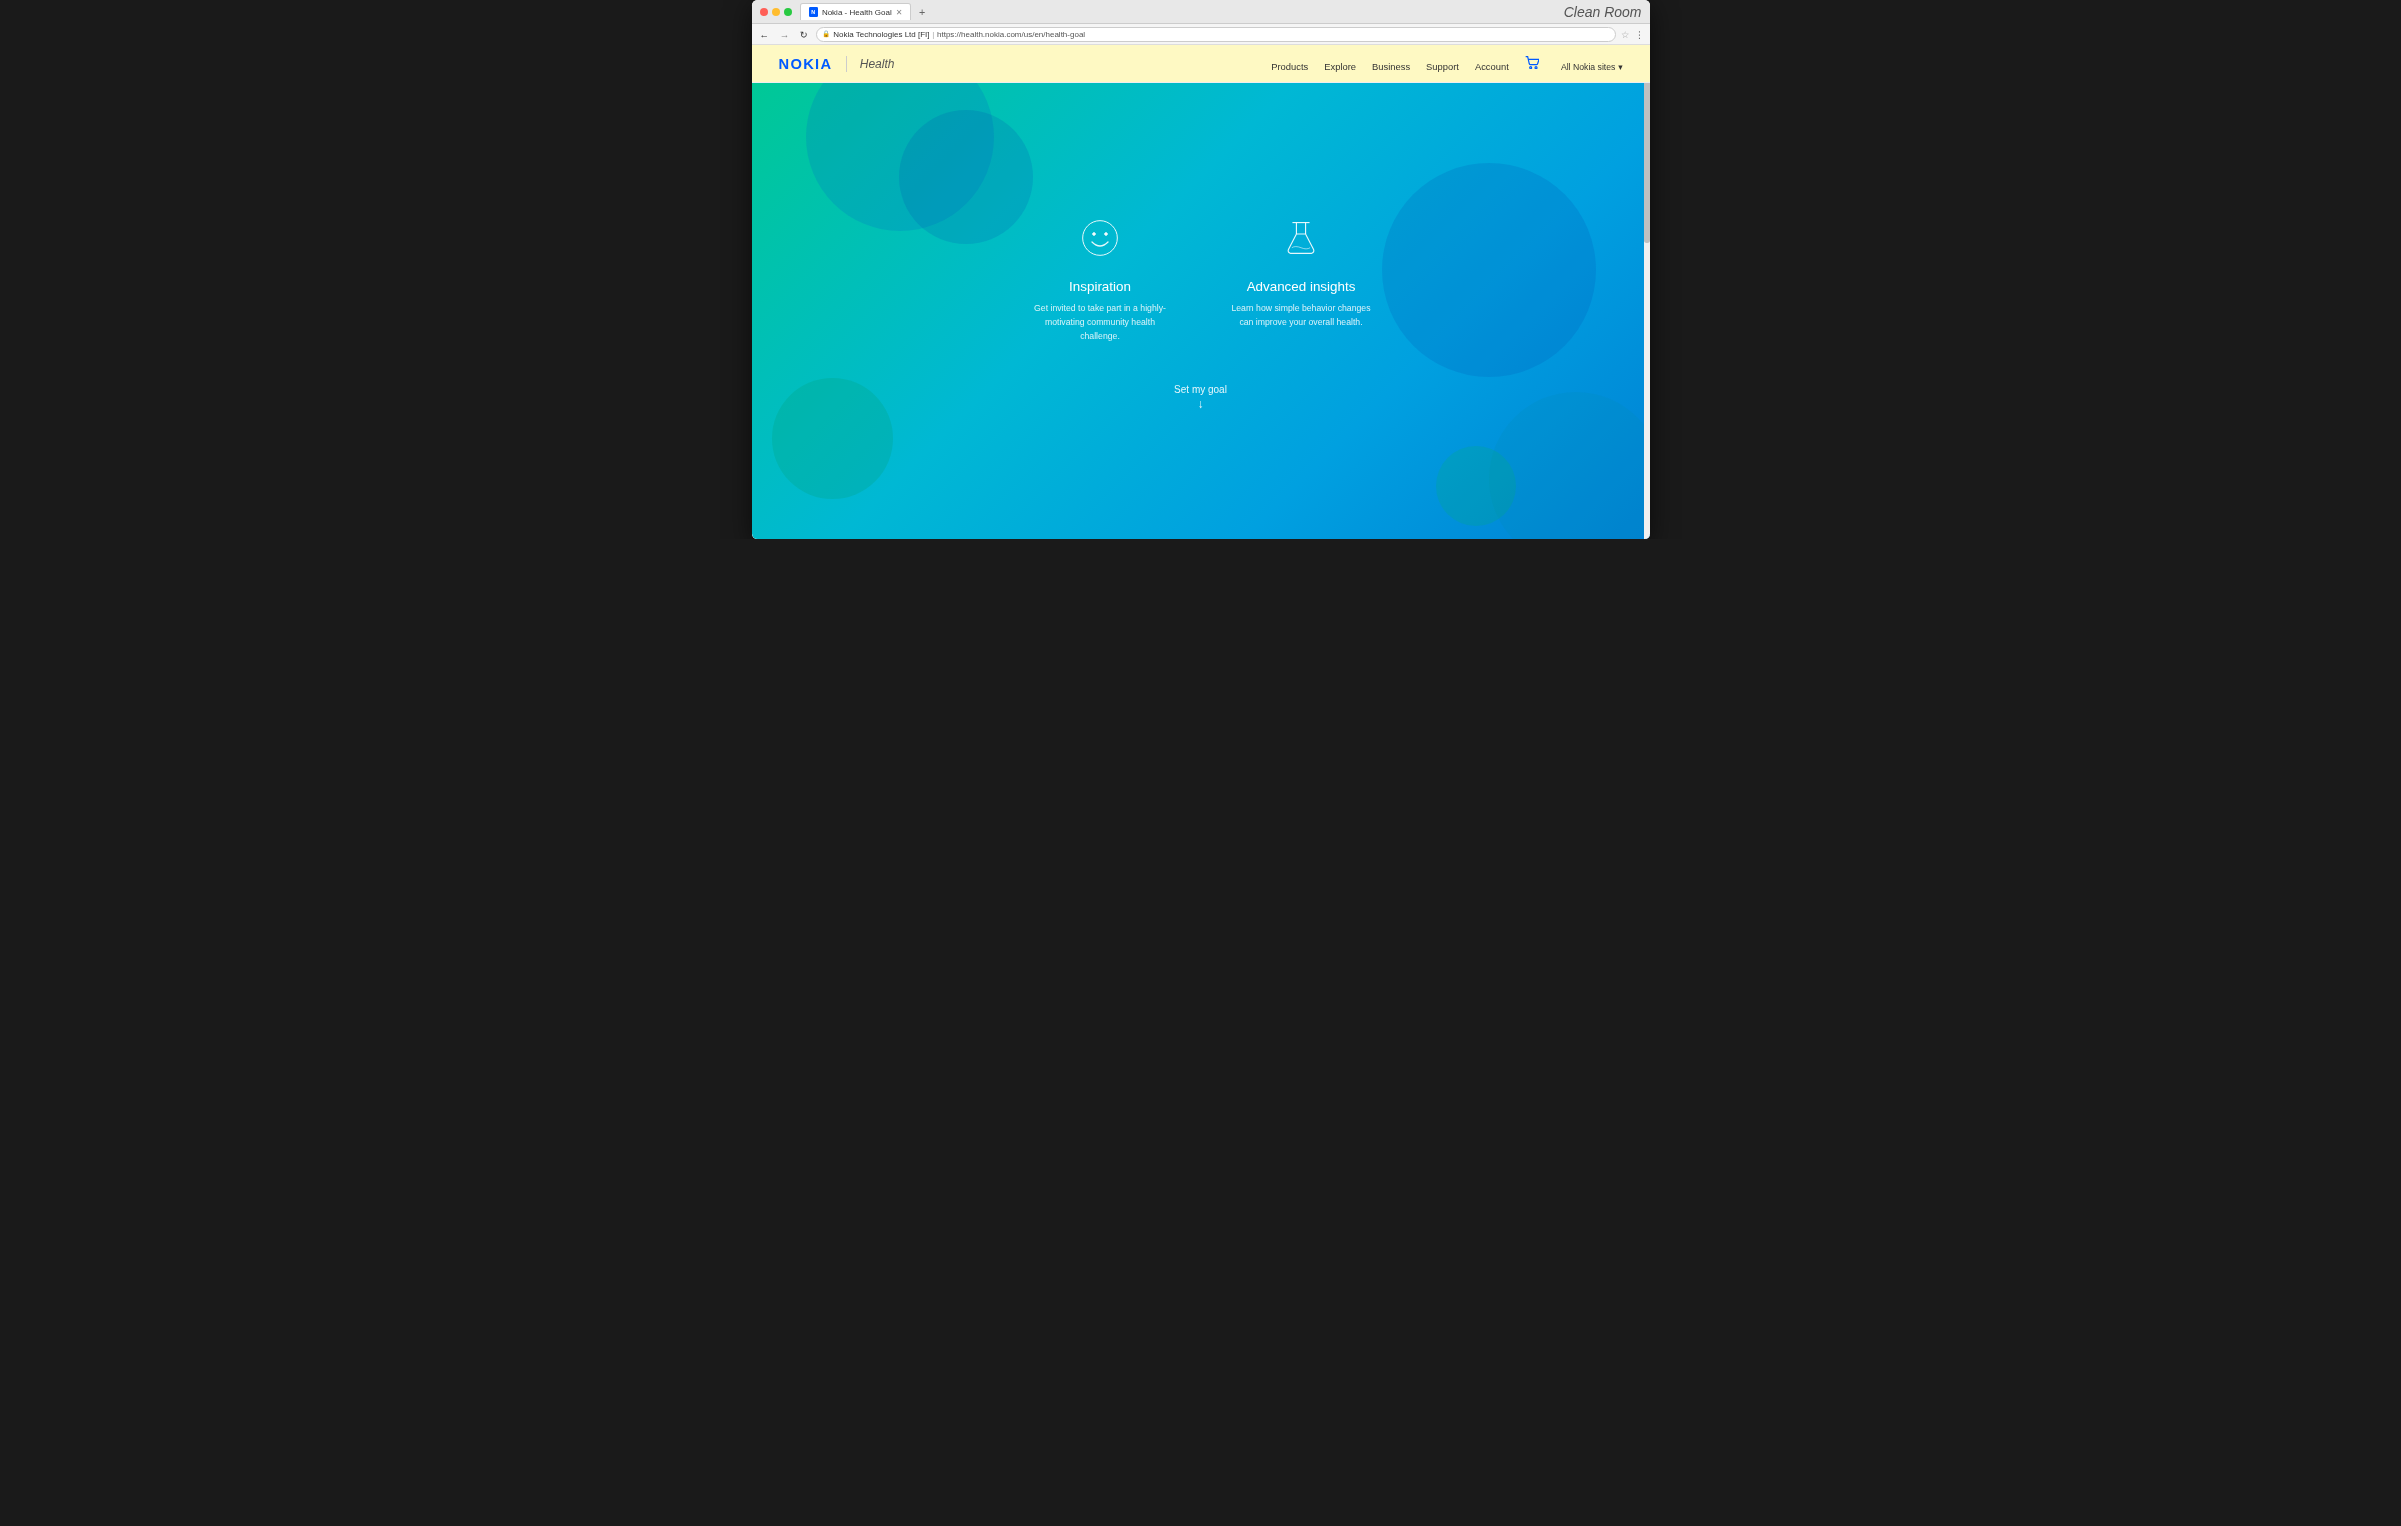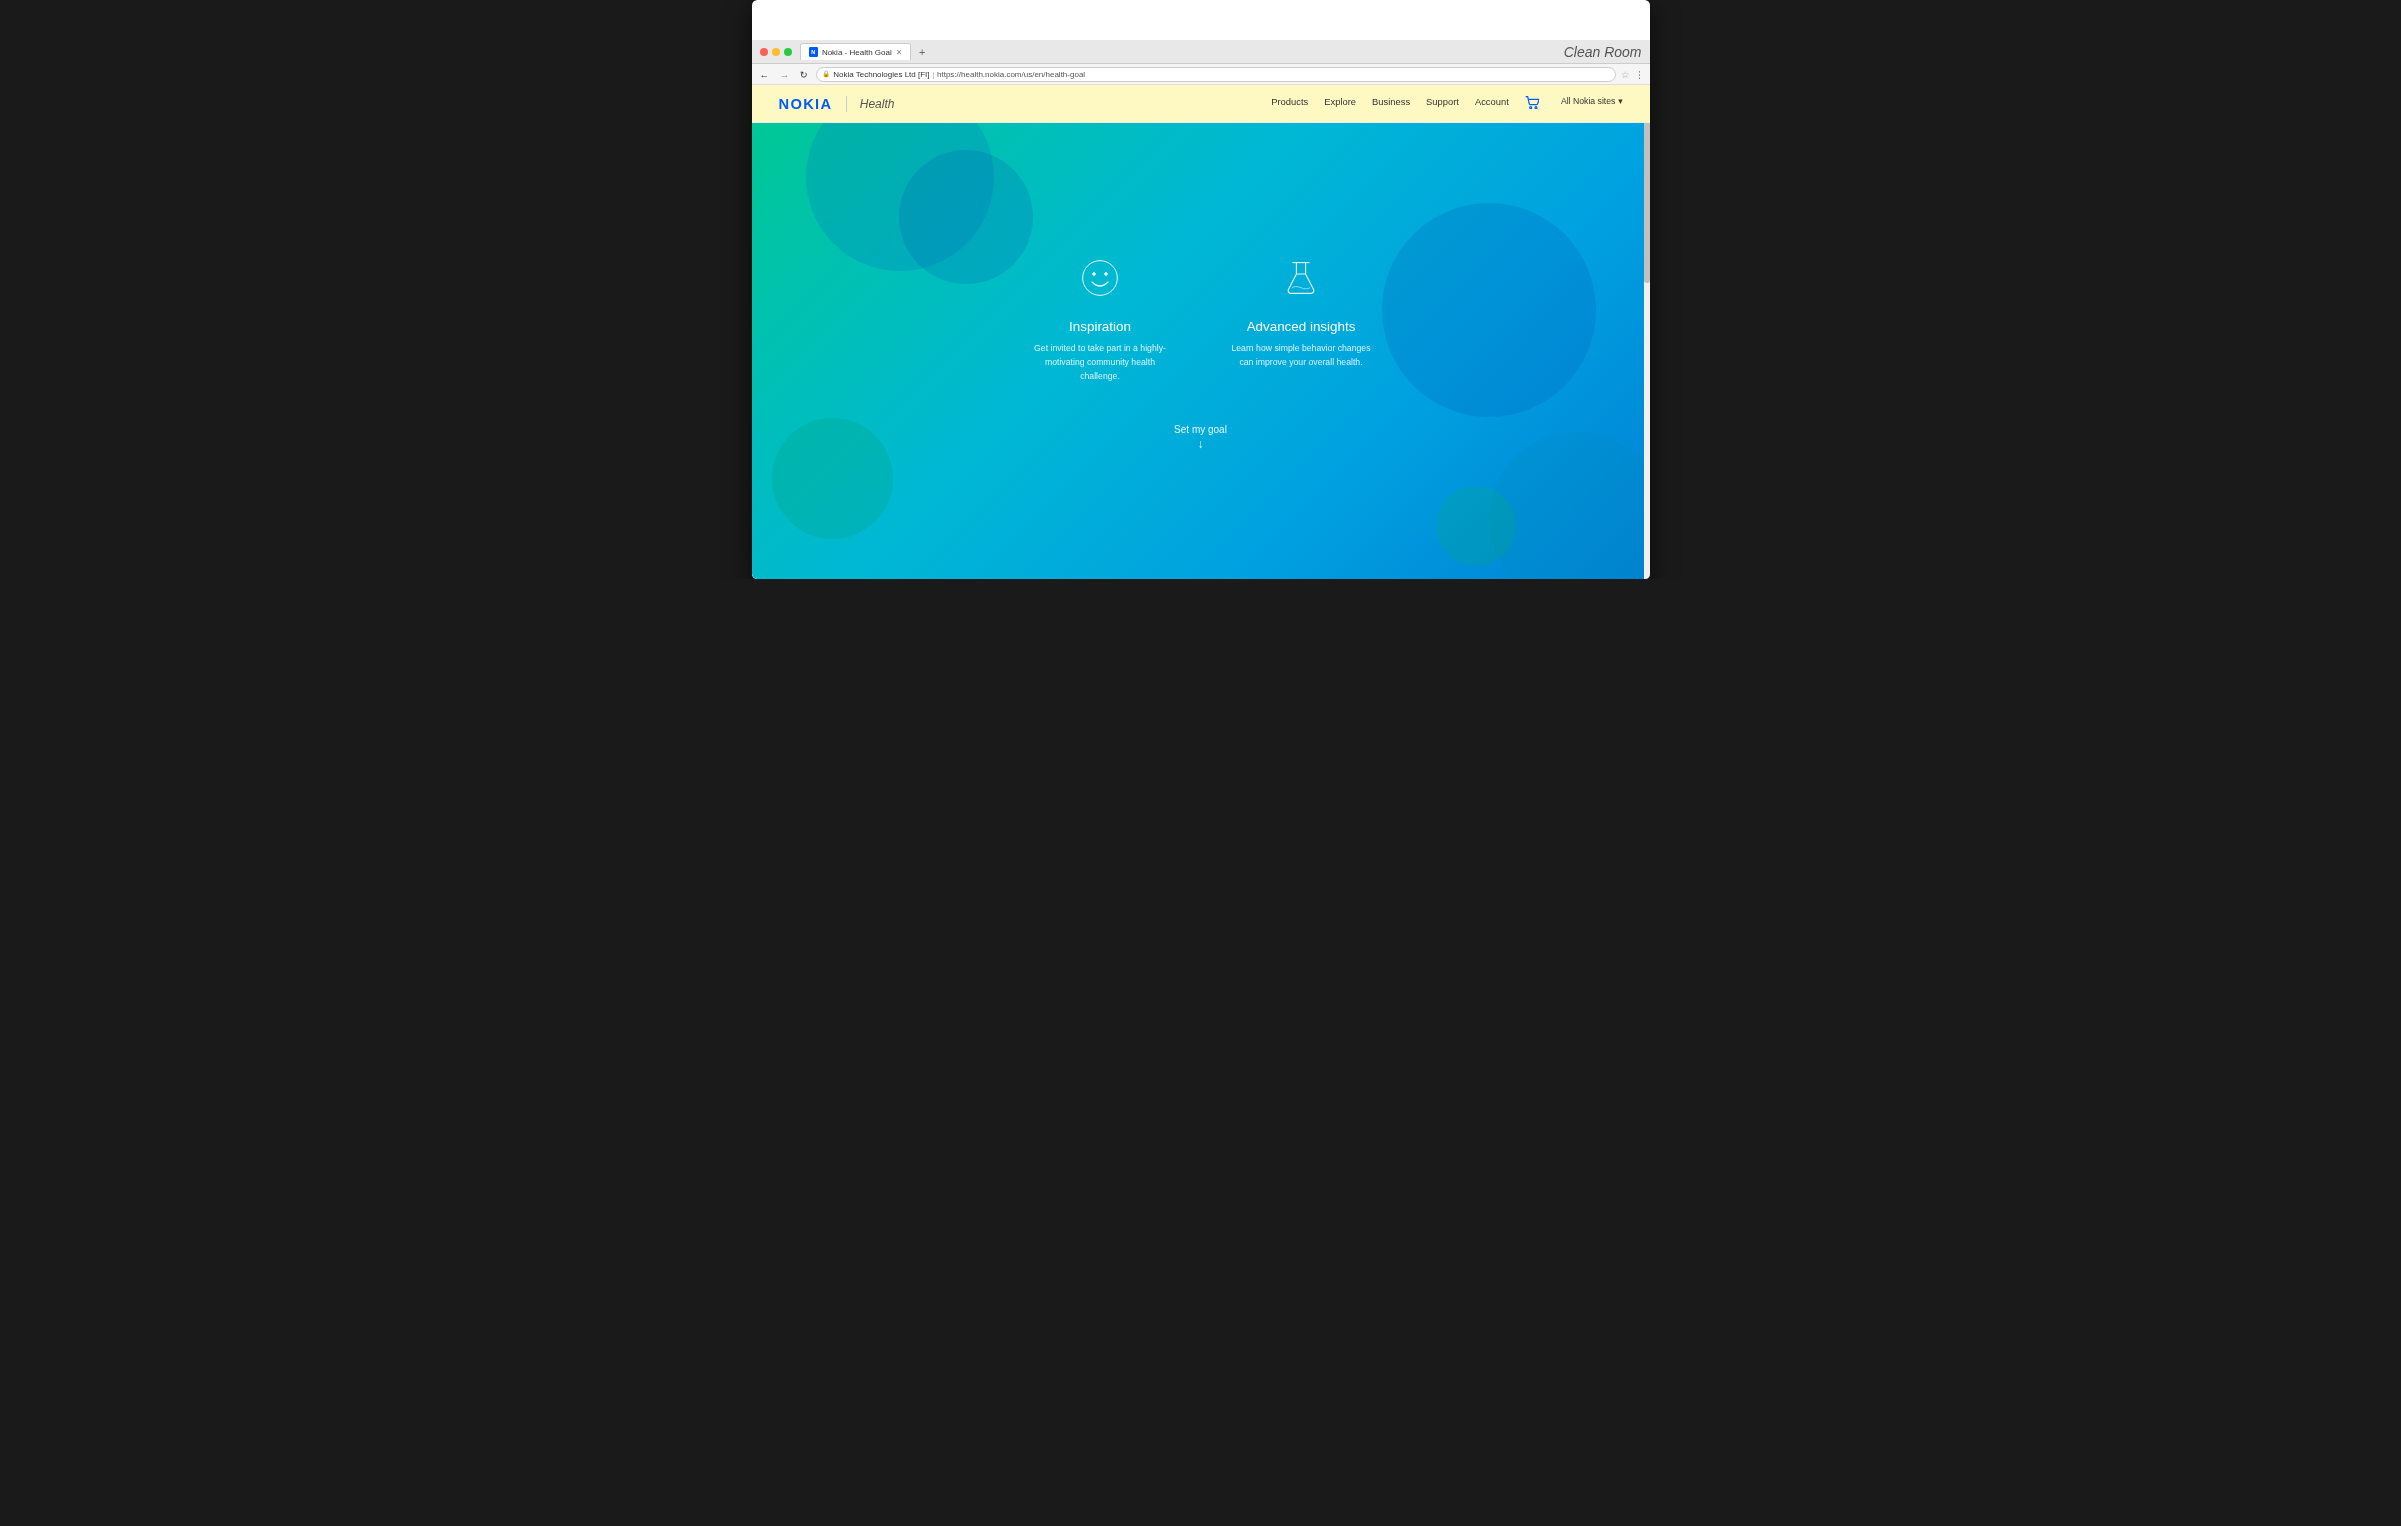--- a/index.html
+++ b/index.html
@@ -16,21 +16,20 @@
       box-shadow: 0 6.7px 27px rgba(0,0,0,0.6);
     }
 
     .browser-titlebar {
       background: #e8e8e8;
       height: 24px;
       display: flex;
       align-items: center;
       padding: 6px 8px;
       border-bottom: 0.7px solid #ccc;
-      margin-top: 40px;
     }
 
     .traffic-lights {
       display: flex;
       gap: 4px;
       align-items: center;
     }
     .traffic-light {
       width: 8px;
       height: 8px;
@@ -185,21 +184,21 @@
 
     .nav-health {
       font-size: 12px;
       color: #555;
       font-weight: 300;
       font-style: italic;
     }
 
     .nav-links {
       display: flex;
-      align-items: flex-start;
+      align-items: flex-end;
       gap: 16px;
       margin-left: auto;
     }
 
     .nav-link {
       font-size: 9.4px;
       color: #333;
       text-decoration: none;
       cursor: pointer;
     }

